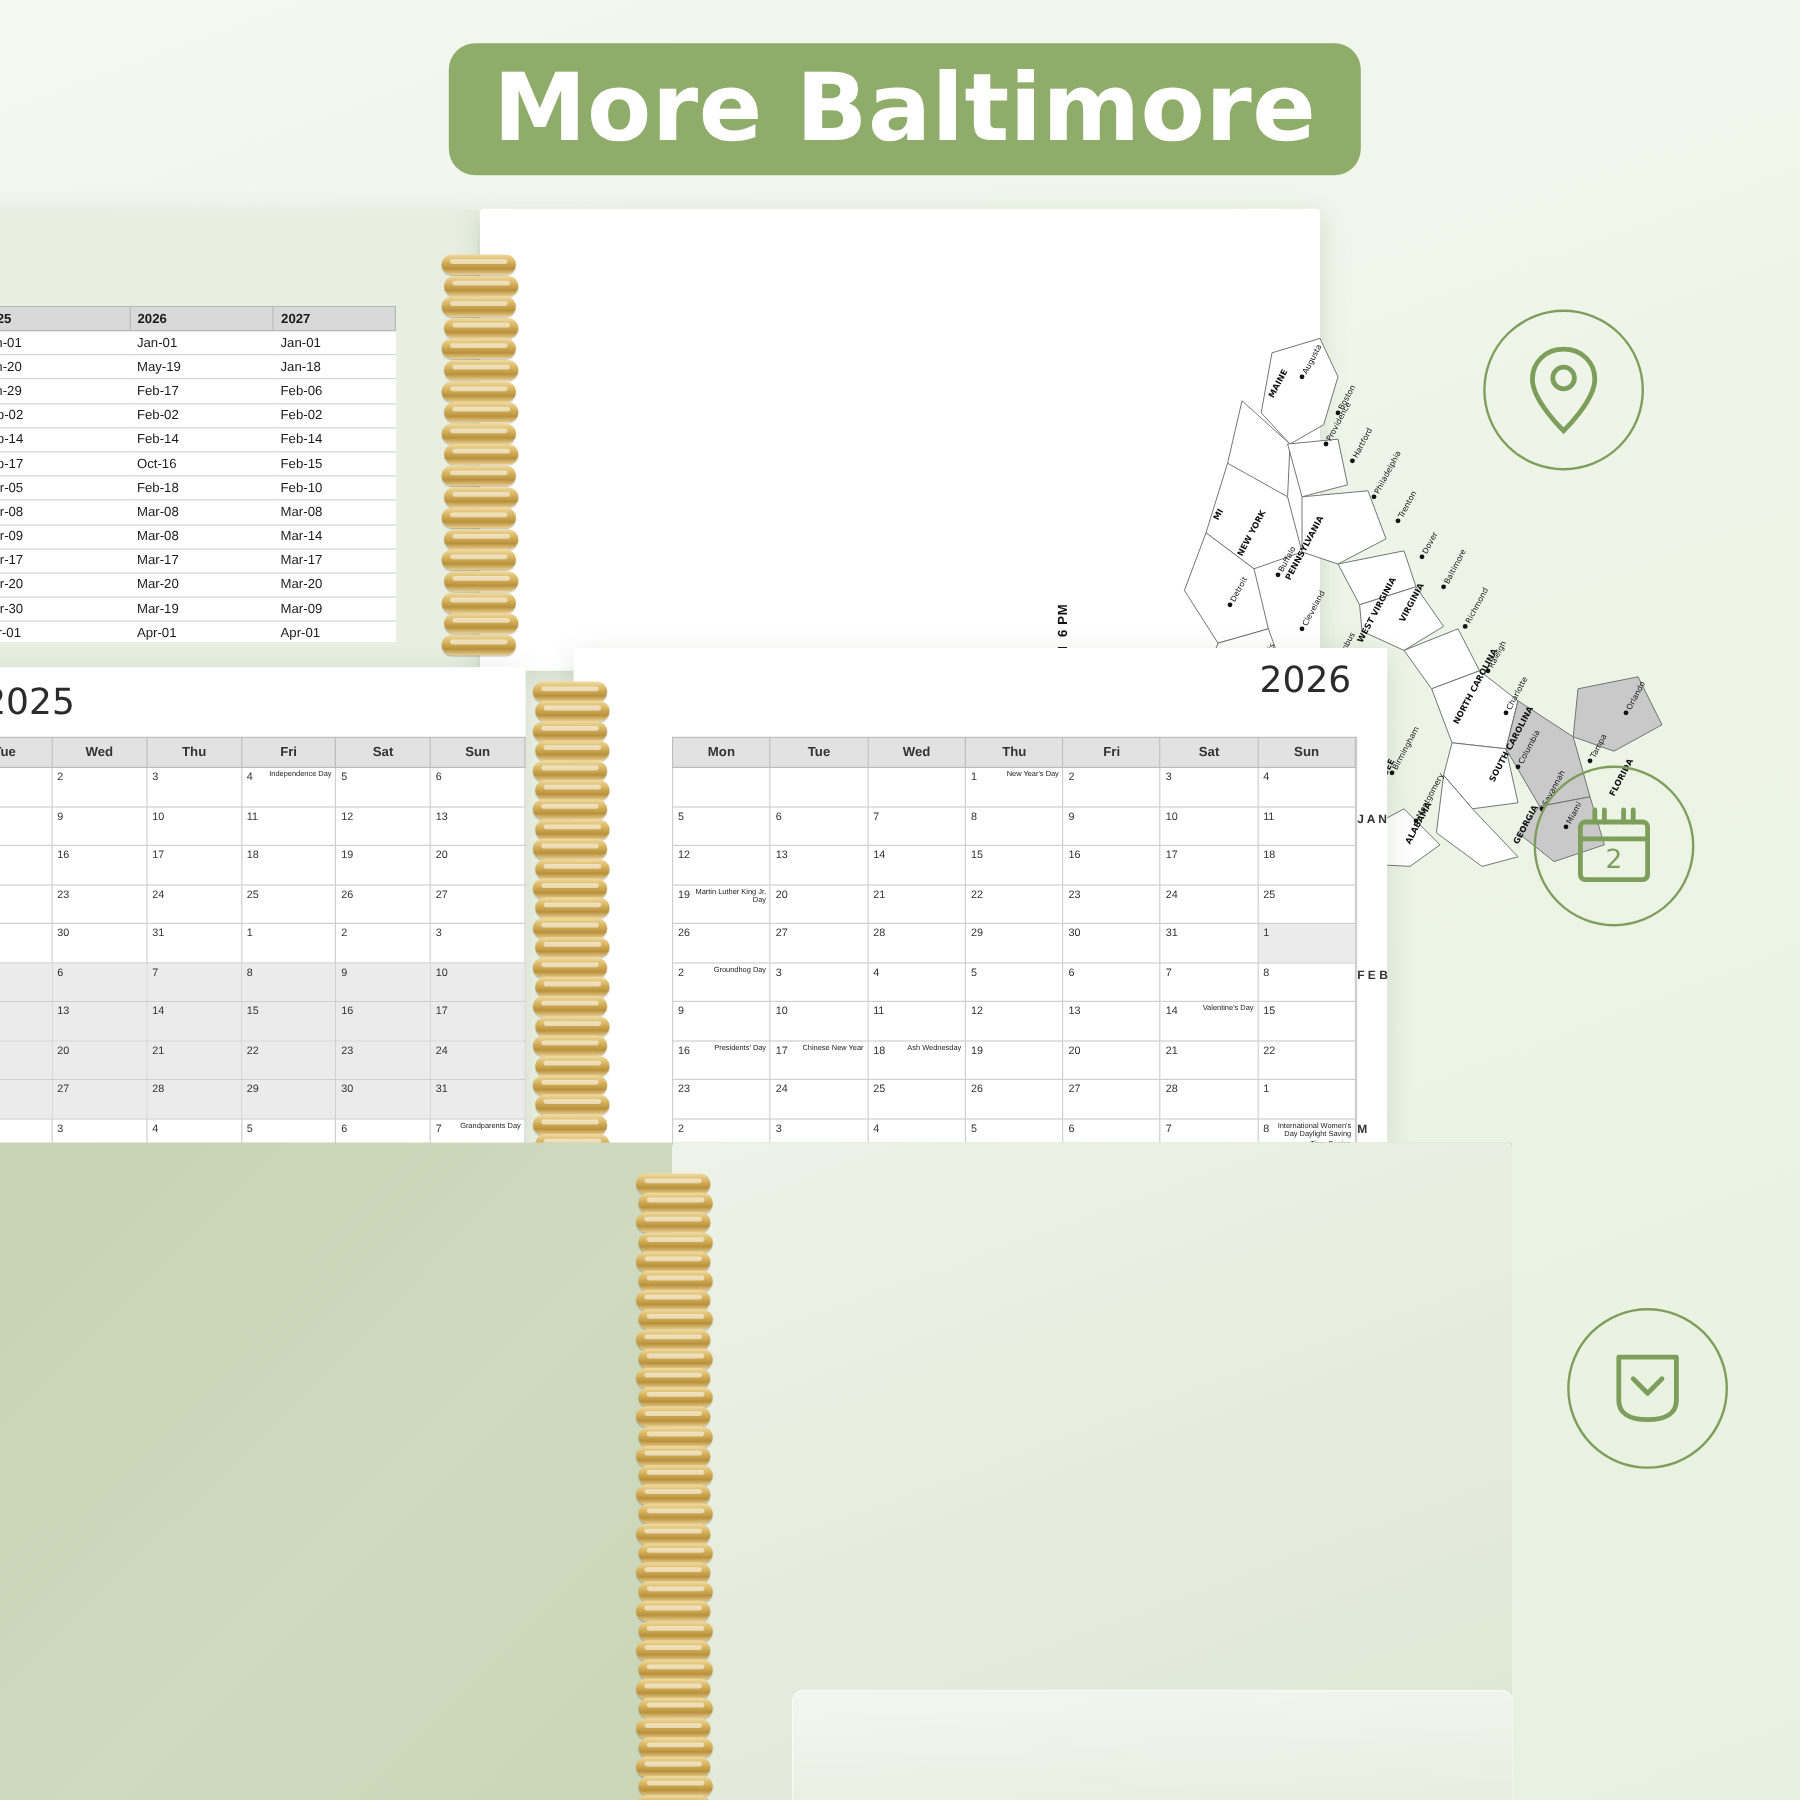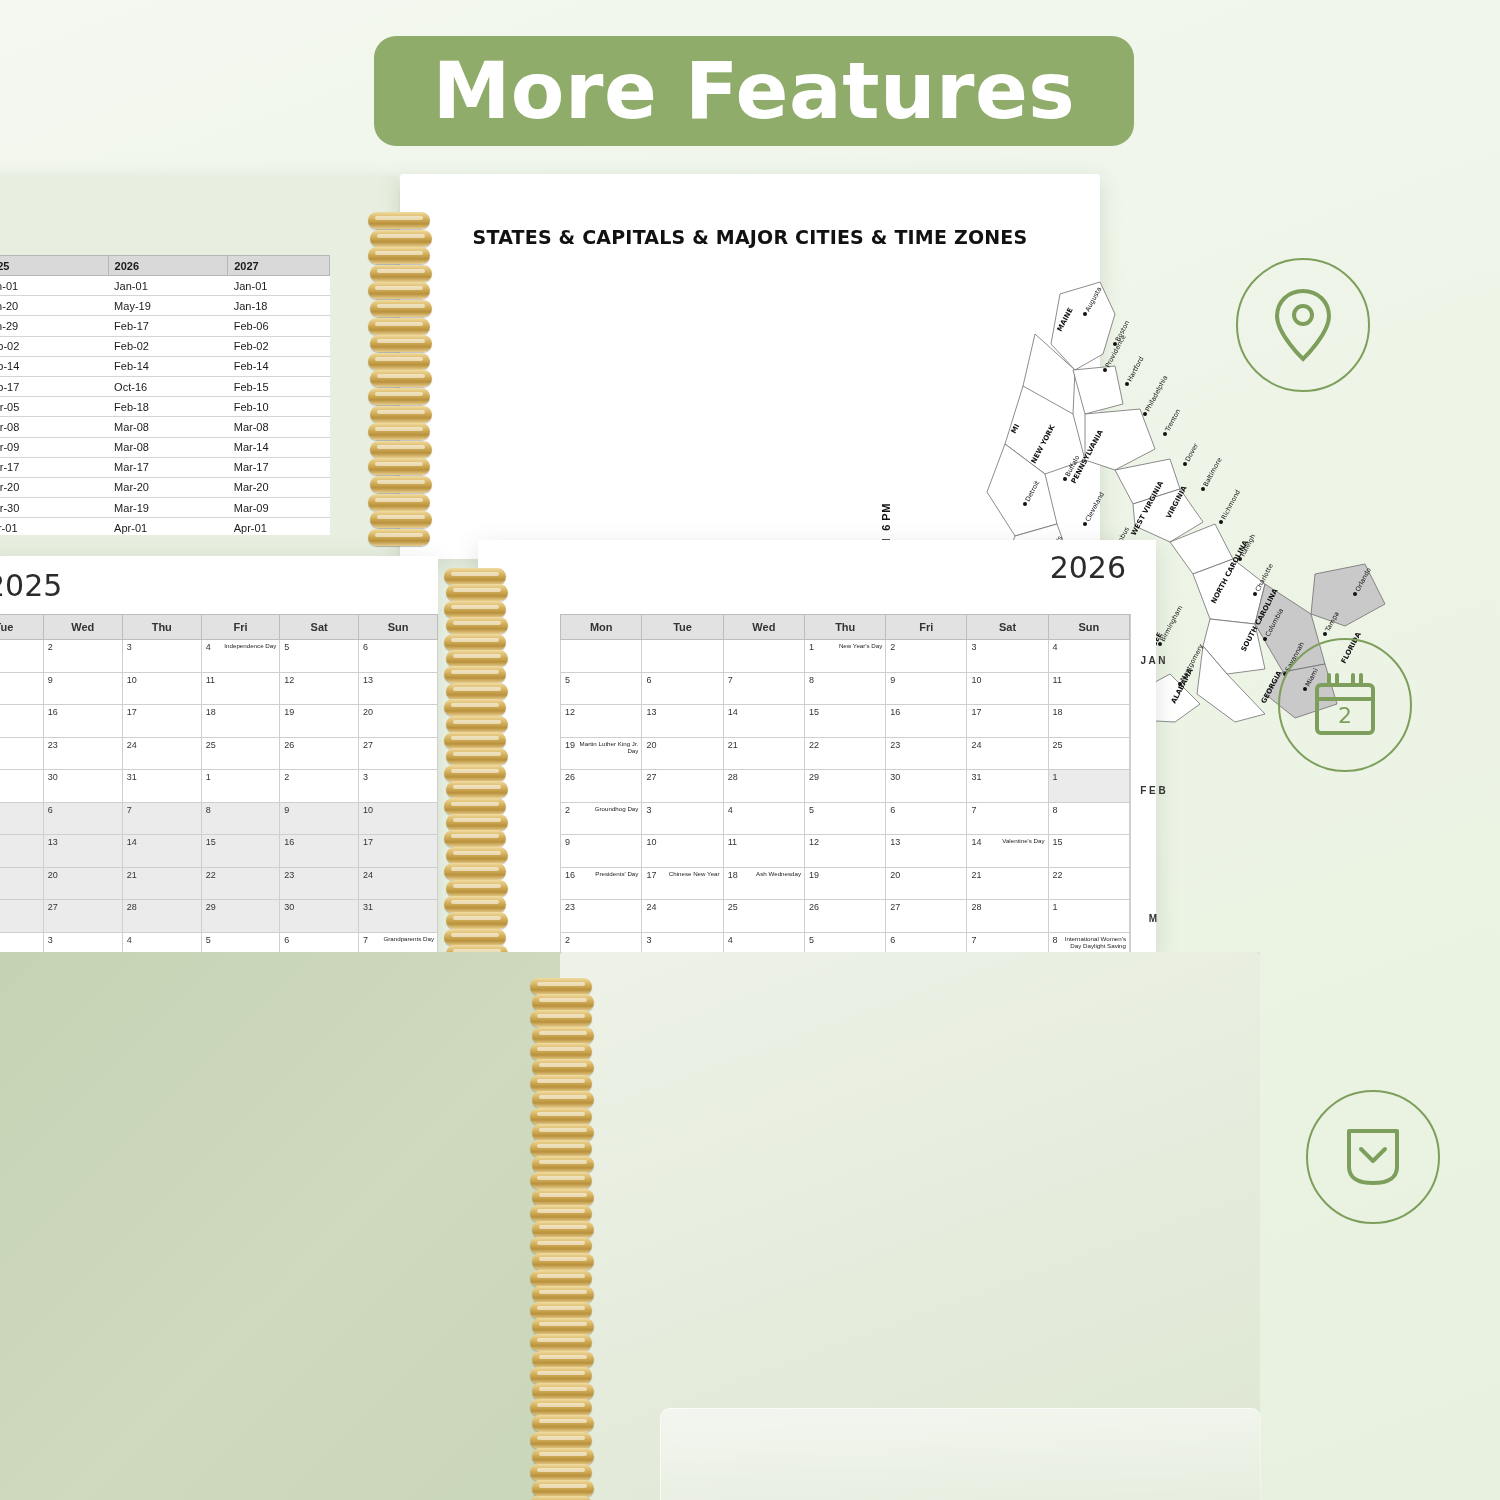--- a/index.html
+++ b/index.html
@@ -108,22 +108,22 @@
   .calgrid td.shade{background:#ebebeb;}
   .daynum{font-size:9px;color:#333;}
   .hol{
     position:absolute;right:3px;top:2px;font-size:6.2px;color:#222;text-align:right;
     line-height:1.22;max-width:70px;
   }
   .mcol{
     position:absolute;right:0;top:30px;width:24px;bottom:0;border-left:1px solid #cfcfcf;
   }
   .mlabel{
-    position:absolute;width:44px;text-align:center;font-size:10px;font-weight:bold;
-    color:#333;line-height:1.0;
+    position:absolute;width:44px;font-size:10px;font-weight:bold;
+    color:#333;line-height:1.0;margin-top:23px;
   }
 
   
   #cover{
     position:absolute;left:-30px;top:952px;width:1290px;height:560px;
     background:linear-gradient(135deg,#c5d2b3 0%,#cfdabe 35%,#c3d1b0 100%);
     border-radius:2px;
   }
   #coverpage{
     position:absolute;left:560px;top:952px;width:700px;height:560px;
@@ -149,21 +149,21 @@
     font-family:"DejaVu Sans", sans-serif;
   }
   #feat-holiday{left:1188px;top:258px;width:230px;}
   #feat-yearly{left:1230px;top:638px;width:230px;}
   #feat-pockets{left:1258px;top:1090px;width:230px;}
 </style>
 </head>
 <body>
 
 <div class="header-badge">
-  <span>More Features</span>
+  <span>More Baltimore</span>
 </div>
 
 <div class="page page-shadow" id="holiday-page">
   <div id="holiday-inner">
     <table class="holiday">
       <colgroup>
           <col class="c1">
           <col class="c2">
           <col class="c3">
         </colgroup>
@@ -239,21 +239,20 @@
             <td>Apr-01</td>
             <td>Apr-01</td>
             <td>Apr-01</td>
           </tr>
         </tbody>
     </table>
   </div>
 </div>
 
 <div class="page page-shadow" id="map-page">
-  <div id="map-title">STATES &amp; CAPITALS &amp; MAJOR CITIES &amp; TIME ZONES</div>
 
   <div id="tz-circle"></div>
   <div id="eastern-label">
     <span>EASTERN</span>
     &nbsp;<span>6 PM</span>
   </div>
 
   <div class="mapwrap">
     <svg width="470" height="450" viewBox="0 0 470 450">
       <g fill="#ffffff" stroke="#6f6f6f" stroke-width="0.8">

